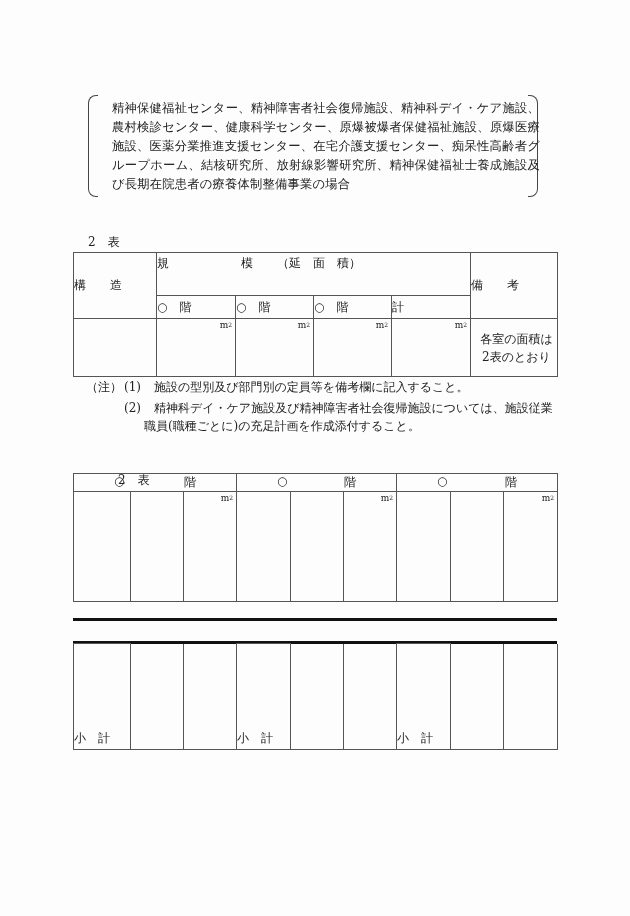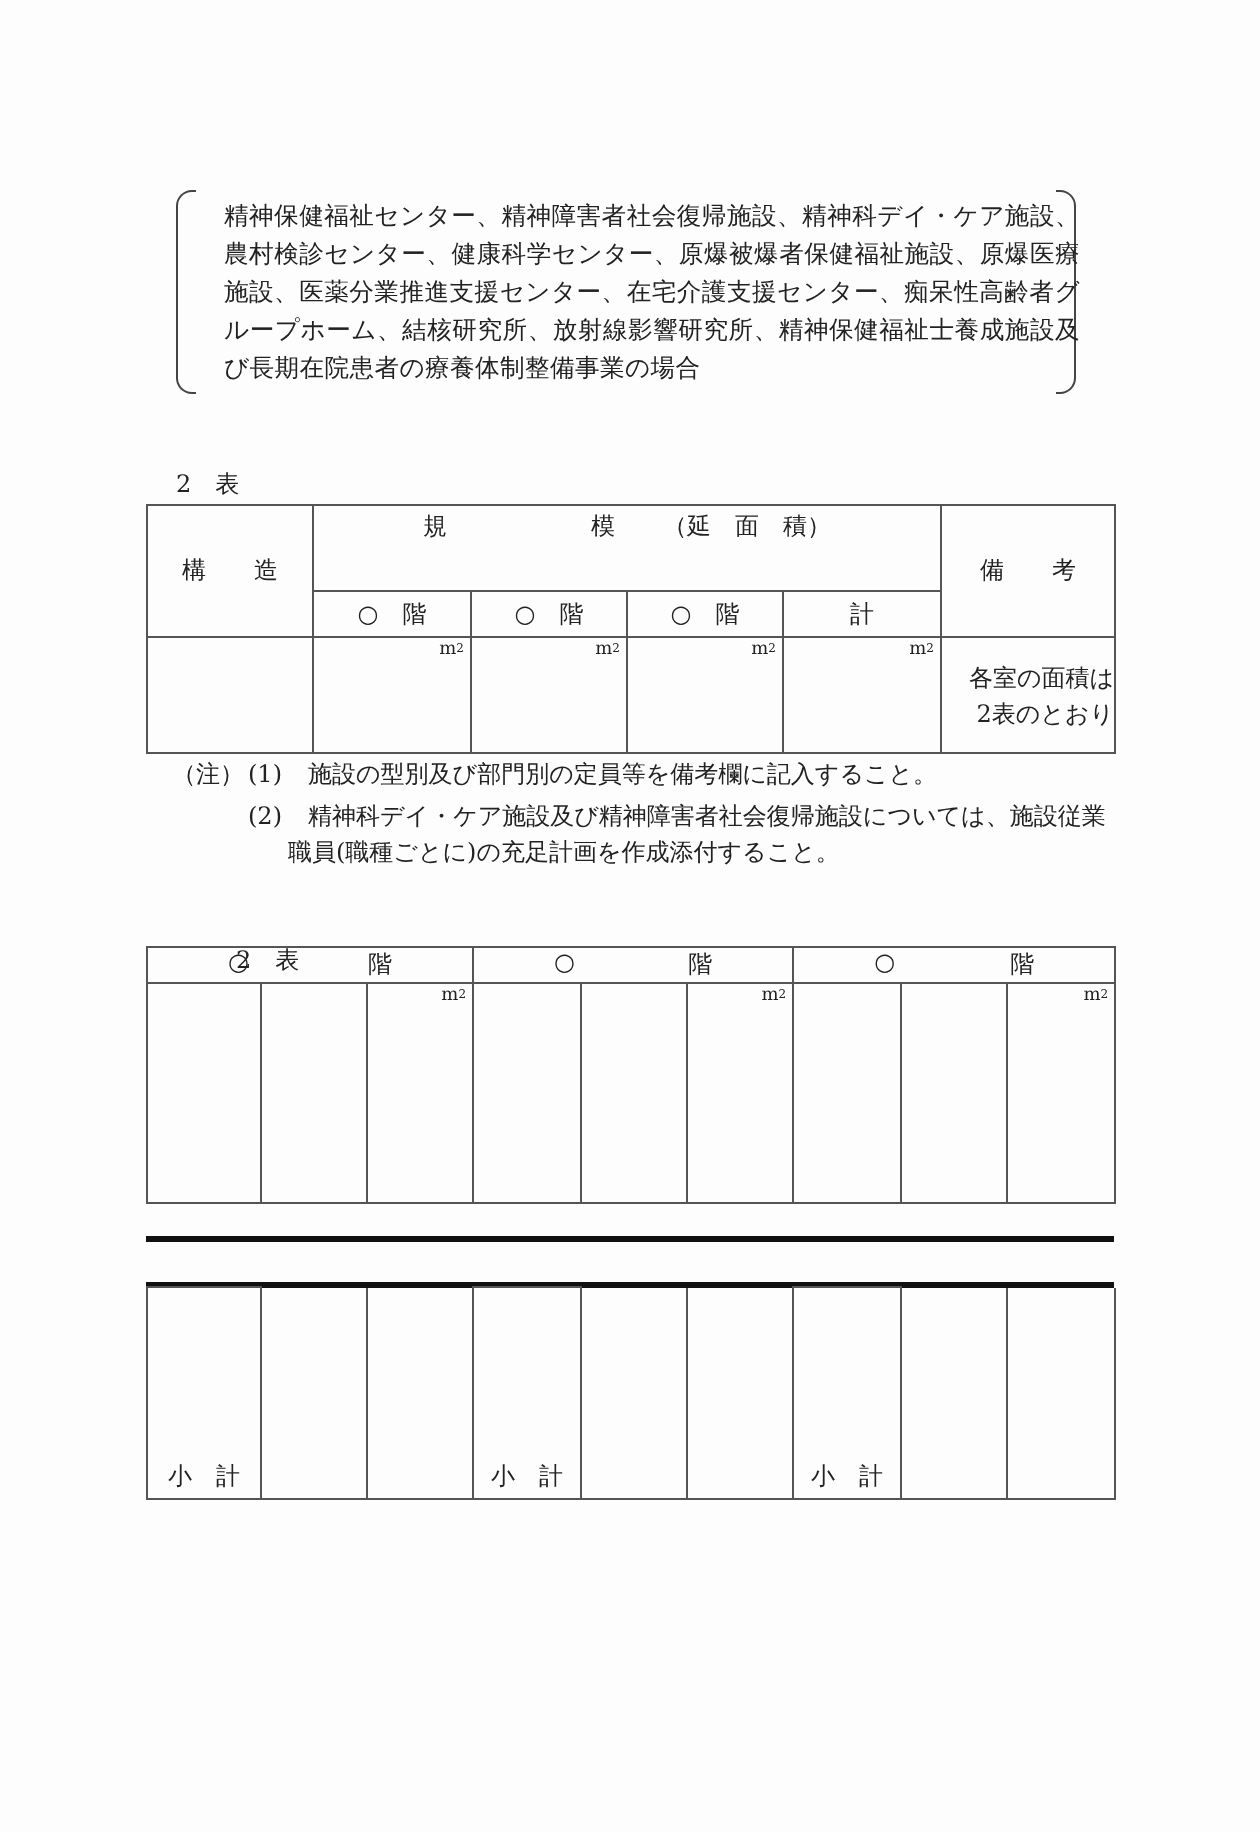--- a/index.html
+++ b/index.html
@@ -23,21 +23,21 @@
     .bracket .txt {
       position: absolute; left: 12px; top: 4px; width: 428px;
       font-size: 12.3px; line-height: 19px; letter-spacing: 0.2px;
       text-align: justify;
       margin-left: 12px;
     }
     .label { font-size: 12px; }
     table { border-collapse: collapse; position: absolute; table-layout: fixed; }
     td {
       border: 1px solid #555; padding: 0; font-size: 12px;
-      vertical-align: middle; text-align: center; position: relative;
+      vertical-align: middle; text-align: left; position: relative;
     }
     .unit {
       position: absolute; right: 3px; top: 1px; font-size: 9px; line-height: 10px;
     }
     .unit sup { font-size: 6px; vertical-align: top; }
     .note { position: absolute; font-size: 12px; line-height: 18px; white-space: nowrap; }
     .thick { position: absolute; left: 73px; width: 484px; height: 3px; background: #111; }
     .floor-head { display: flex; justify-content: space-between; padding: 0 40px 0 40px; }
   </style>
 </head>
@@ -79,21 +79,21 @@
     </td>
     <td>
       <span class="unit"><span>m</span><sup>2</sup></span>
     </td>
     <td>
       <span class="unit"><span>m</span><sup>2</sup></span>
     </td>
     <td>
       <span class="unit"><span>m</span><sup>2</sup></span>
     </td>
-    <td style="text-align:right; padding-left:5px; line-height:18px;">
+    <td style="text-align:center; padding-left:5px; line-height:18px;">
       <div>各室の面積は</div>
       <div>2表のとおり</div>
     </td>
   </tr>
 </tbody>
   </table>
 
 <div class="note" style="left:86px; top:378px;">（注）</div>
 <div class="note" style="left:124px; top:378px;">(1)</div>
 <div class="note" style="left:154px; top:378px;">施設の型別及び部門別の定員等を備考欄に記入すること。</div>

